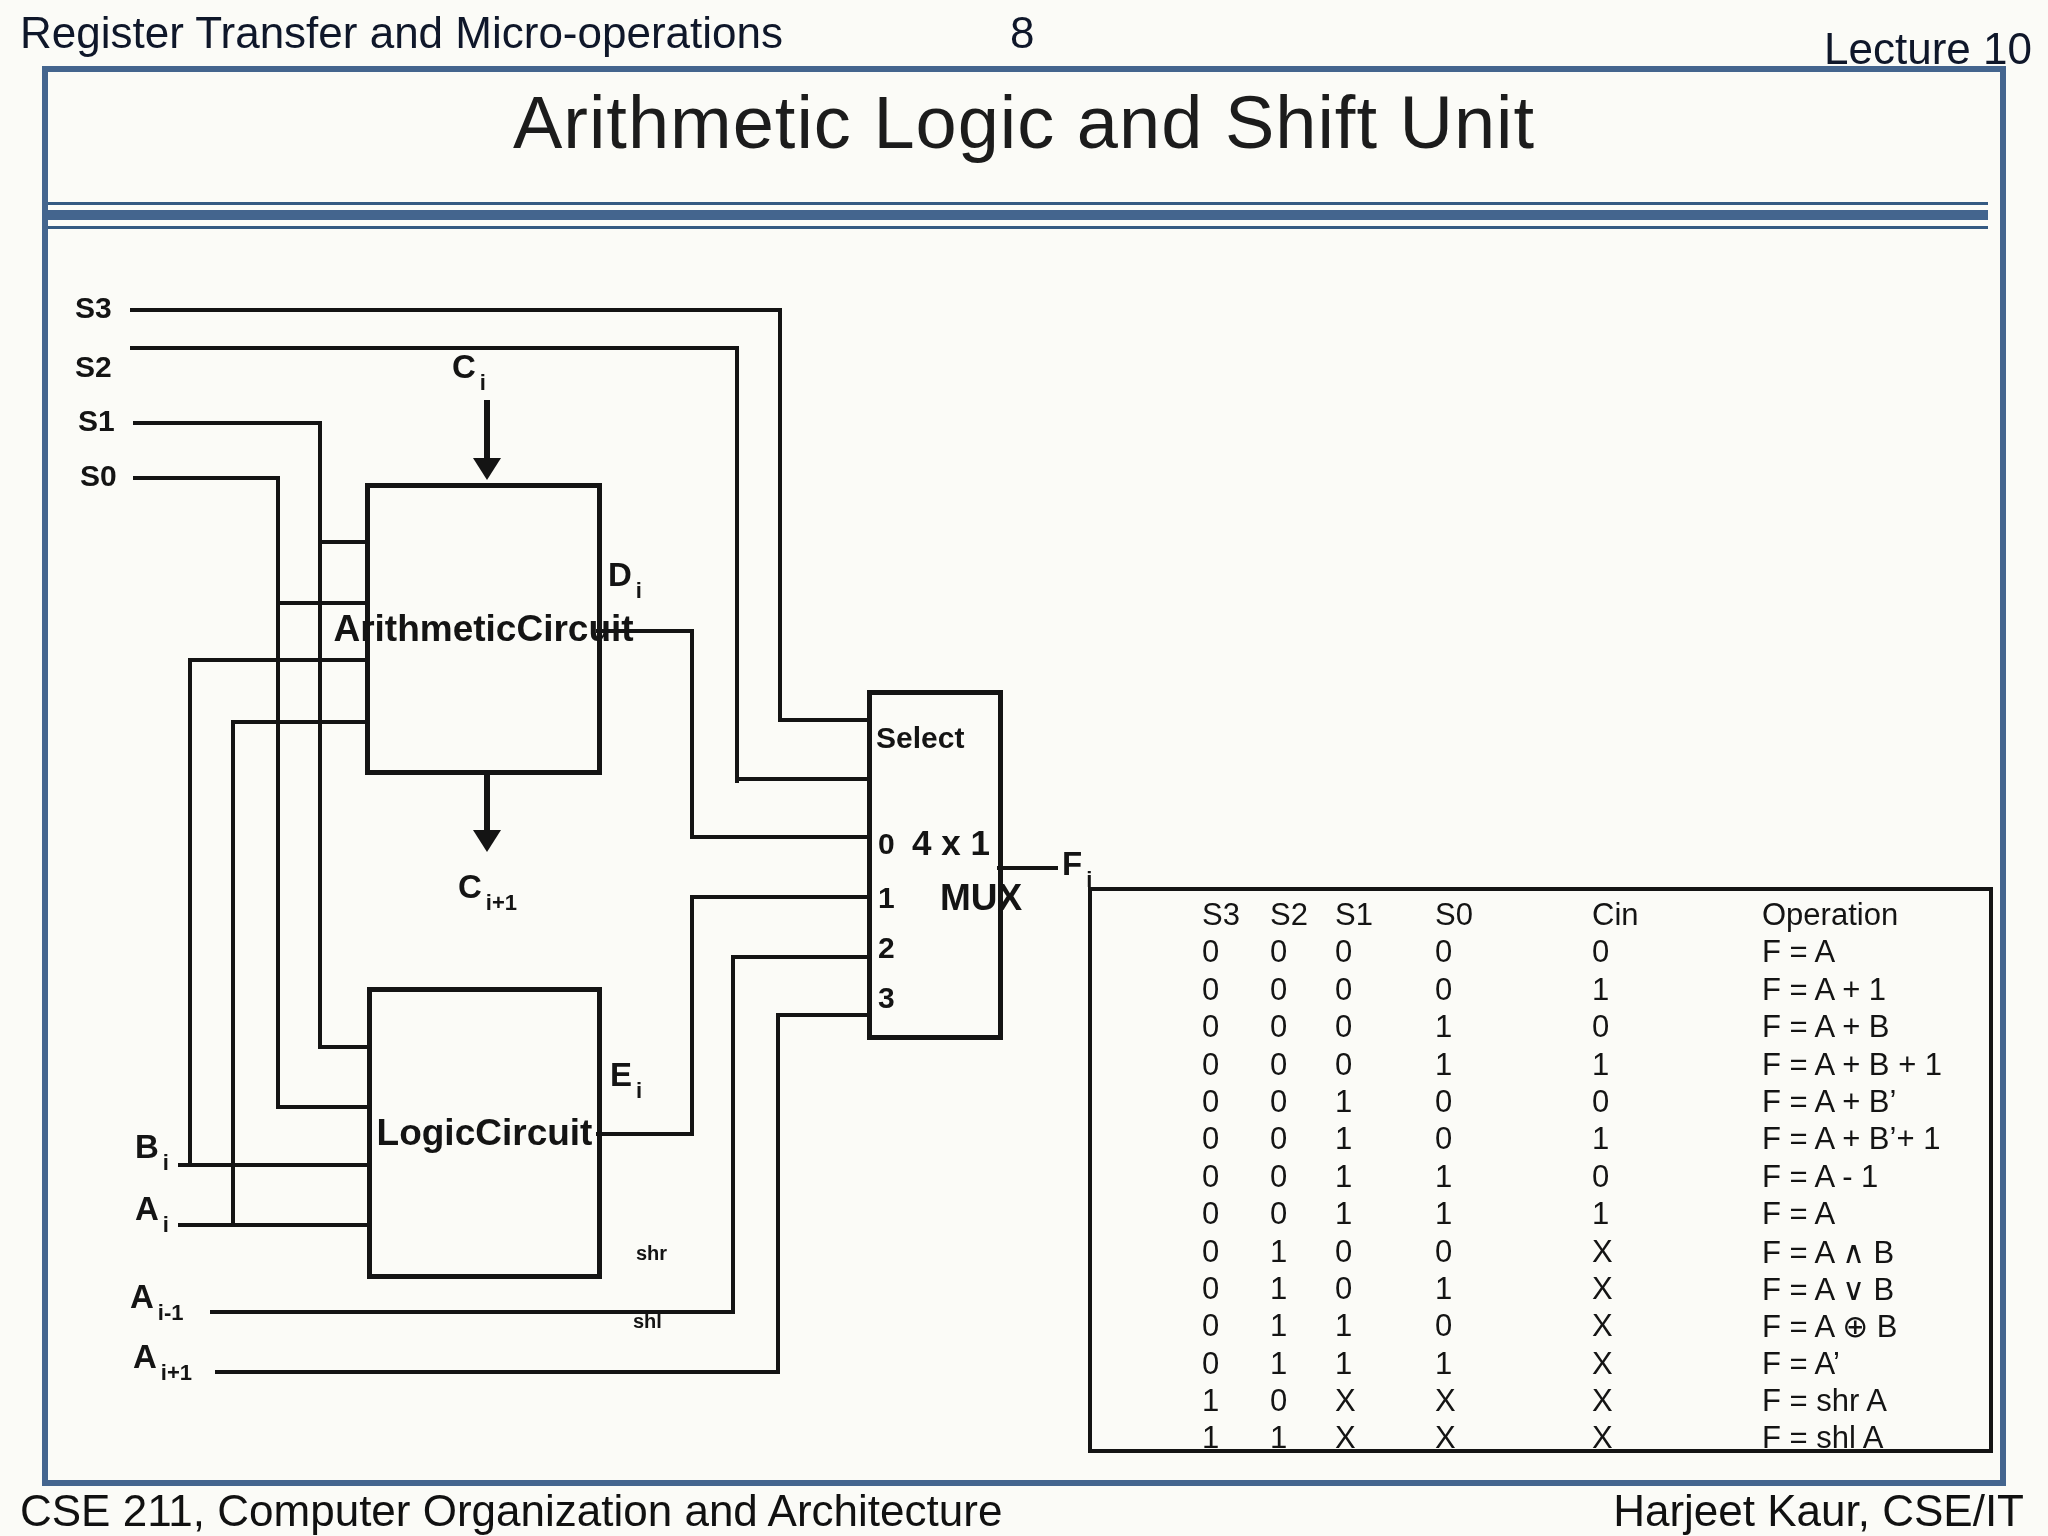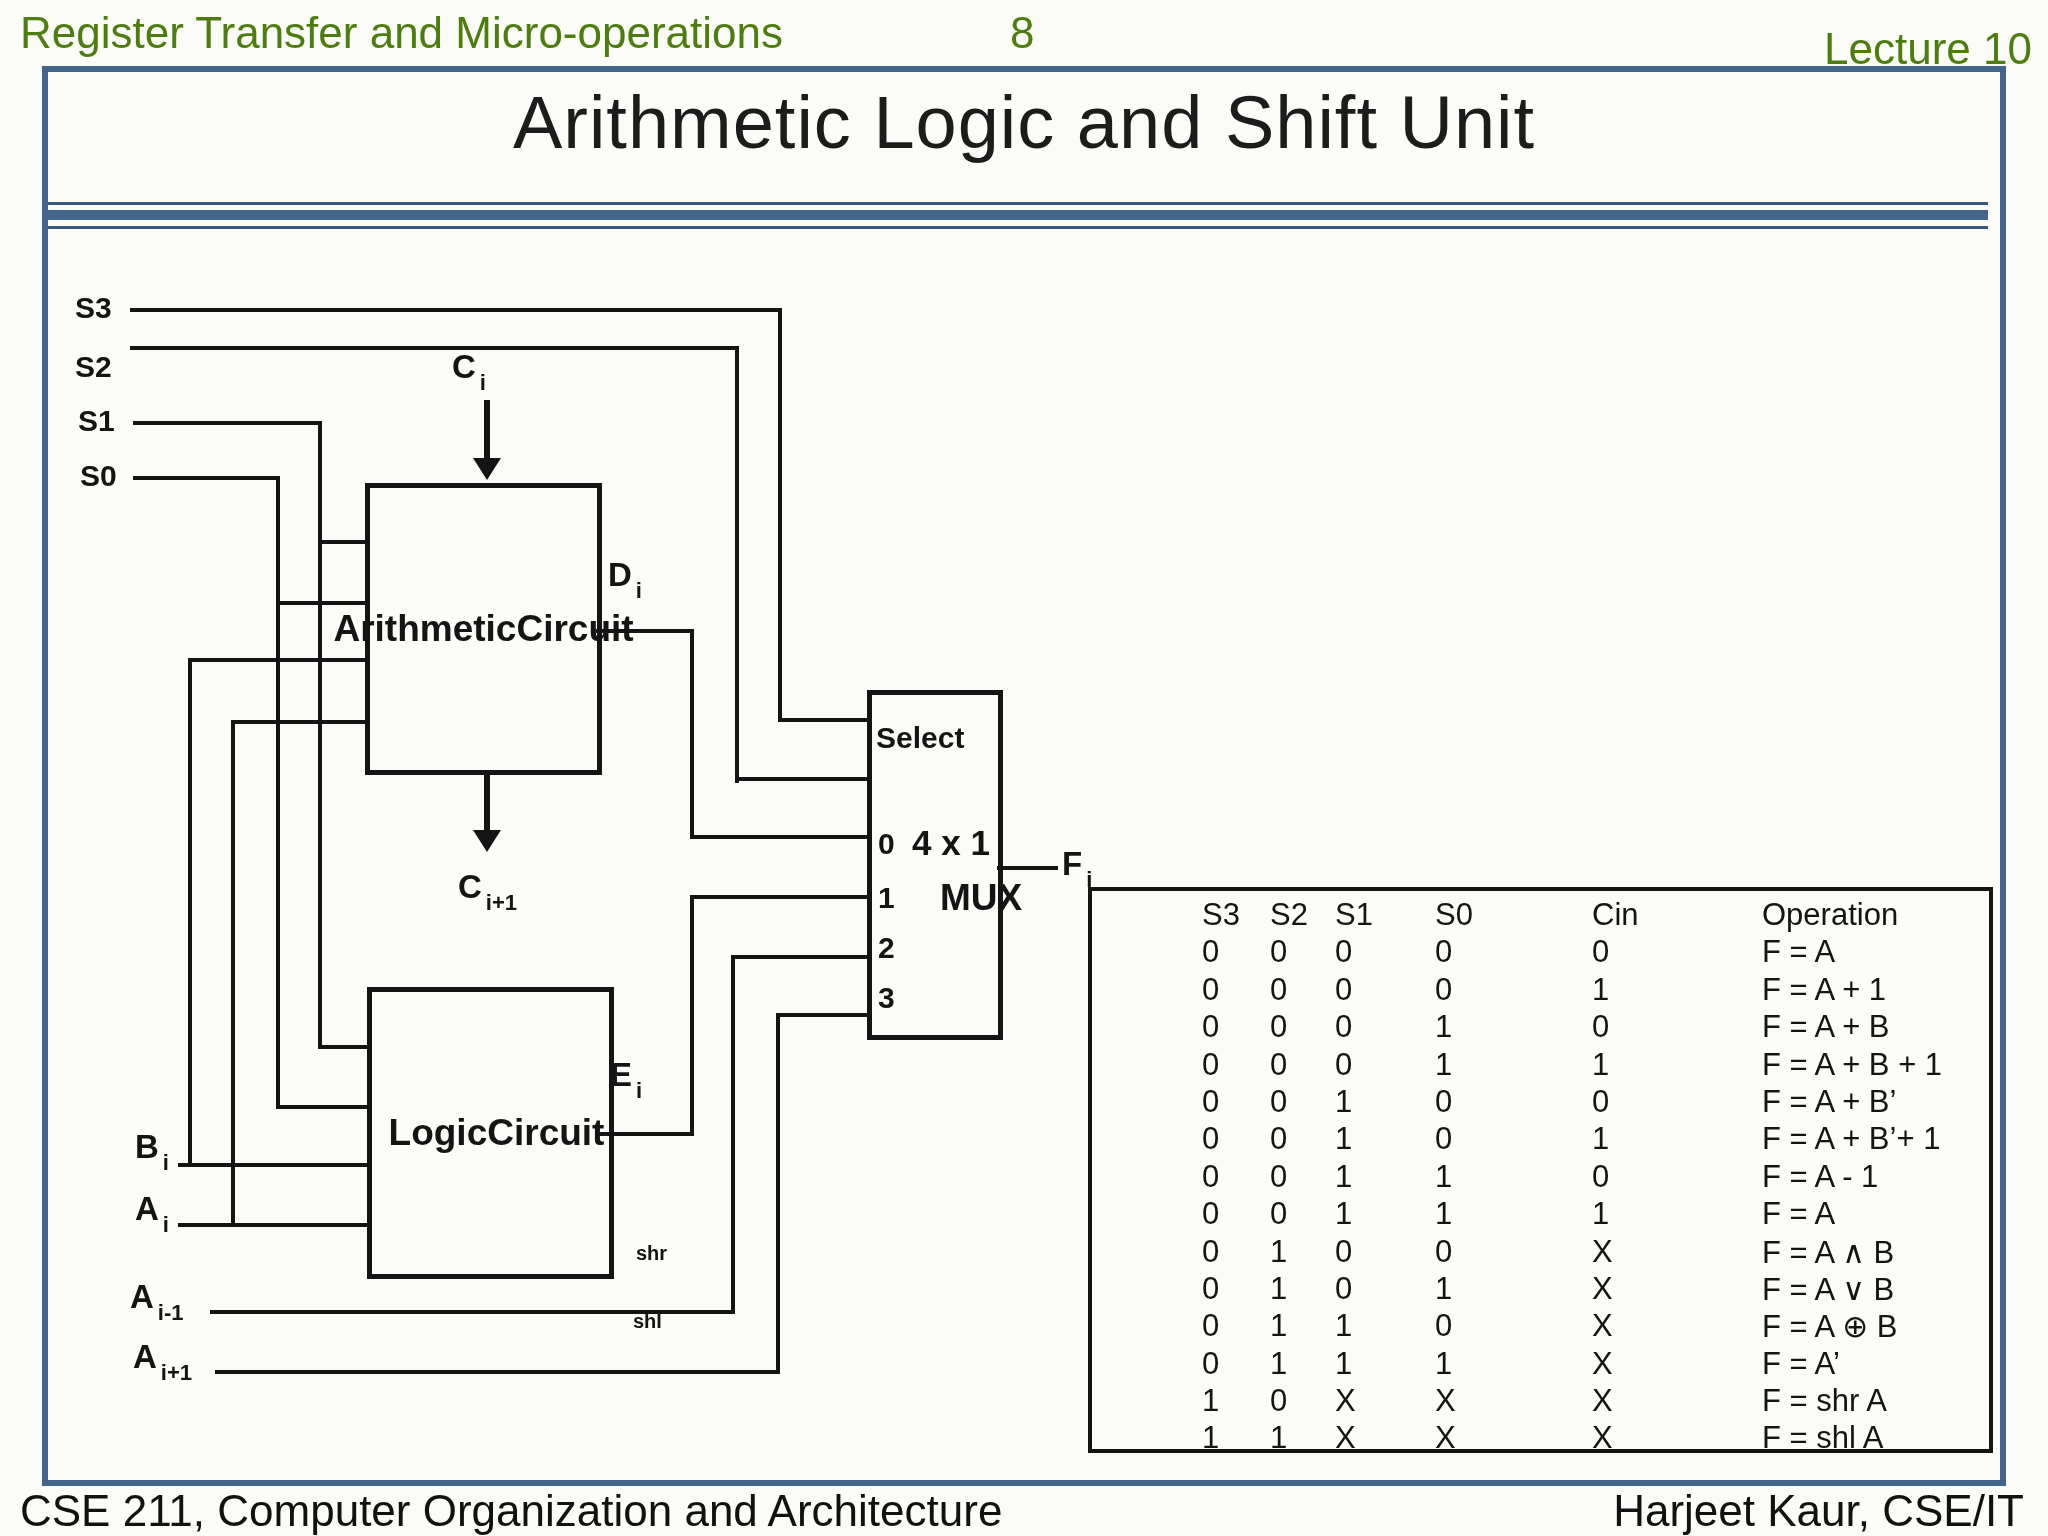--- a/index.html
+++ b/index.html
@@ -2,21 +2,21 @@
 <html><head>
 <meta charset="utf-8">
 <style>
   html,body{margin:0;padding:0;}
   body{
     width:2048px;height:1536px;position:relative;overflow:hidden;
     background:#fbfbf7;color:#141414;
     font-family:"Liberation Sans", sans-serif;
   }
   .abs{position:absolute;}
-  .hdr-text{font-size:44px;color:#4d7c0f;white-space:nowrap;}
+  .hdr-text{font-size:44px;color:#0f172a;white-space:nowrap;}
   .ftr-text{font-size:44px;color:#111;white-space:nowrap;}
   #slide-border{
     left:42px;top:66px;width:1952px;height:1408px;
     border:6px solid #44658e;background:transparent;
   }
   .sep{left:48px;width:1940px;background:#44658e;}
   #page-title{
     left:0;top:80px;width:2048px;text-align:center;
     font-size:74px;font-weight:400;color:#1c1c1c;letter-spacing:1px;
   }
@@ -62,21 +62,21 @@
 <div class="abs siglabel" style="left:75px;top:291px;">S3</div>
 <div class="abs siglabel" style="left:75px;top:350px;">S2</div>
 <div class="abs siglabel" style="left:78px;top:404px;">S1</div>
 <div class="abs siglabel" style="left:80px;top:459px;">S0</div>
 
 <div class="abs cbox" style="left:365px;top:483px;width:227px;height:282px;">
   <div class="bl">Arithmetic</div>
   <div class="bl">Circuit</div>
 </div>
 
-<div class="abs cbox" style="left:367px;top:987px;width:225px;height:282px;padding-left:12px;">
+<div class="abs cbox" style="left:367px;top:987px;width:225px;height:282px;">
   <div class="bl">Logic</div>
   <div class="bl">Circuit</div>
 </div>
 
 <div class="abs" style="left:867px;top:690px;width:126px;height:340px;border:5px solid #141414;">
   <span class="abs muxnum" style="left:4px;top:26px;">Select</span>
   <span class="abs muxnum" style="left:6px;top:132px;">0</span>
   <span class="abs muxnum" style="left:6px;top:186px;">1</span>
   <span class="abs muxnum" style="left:6px;top:236px;">2</span>
   <span class="abs muxnum" style="left:6px;top:286px;">3</span>

